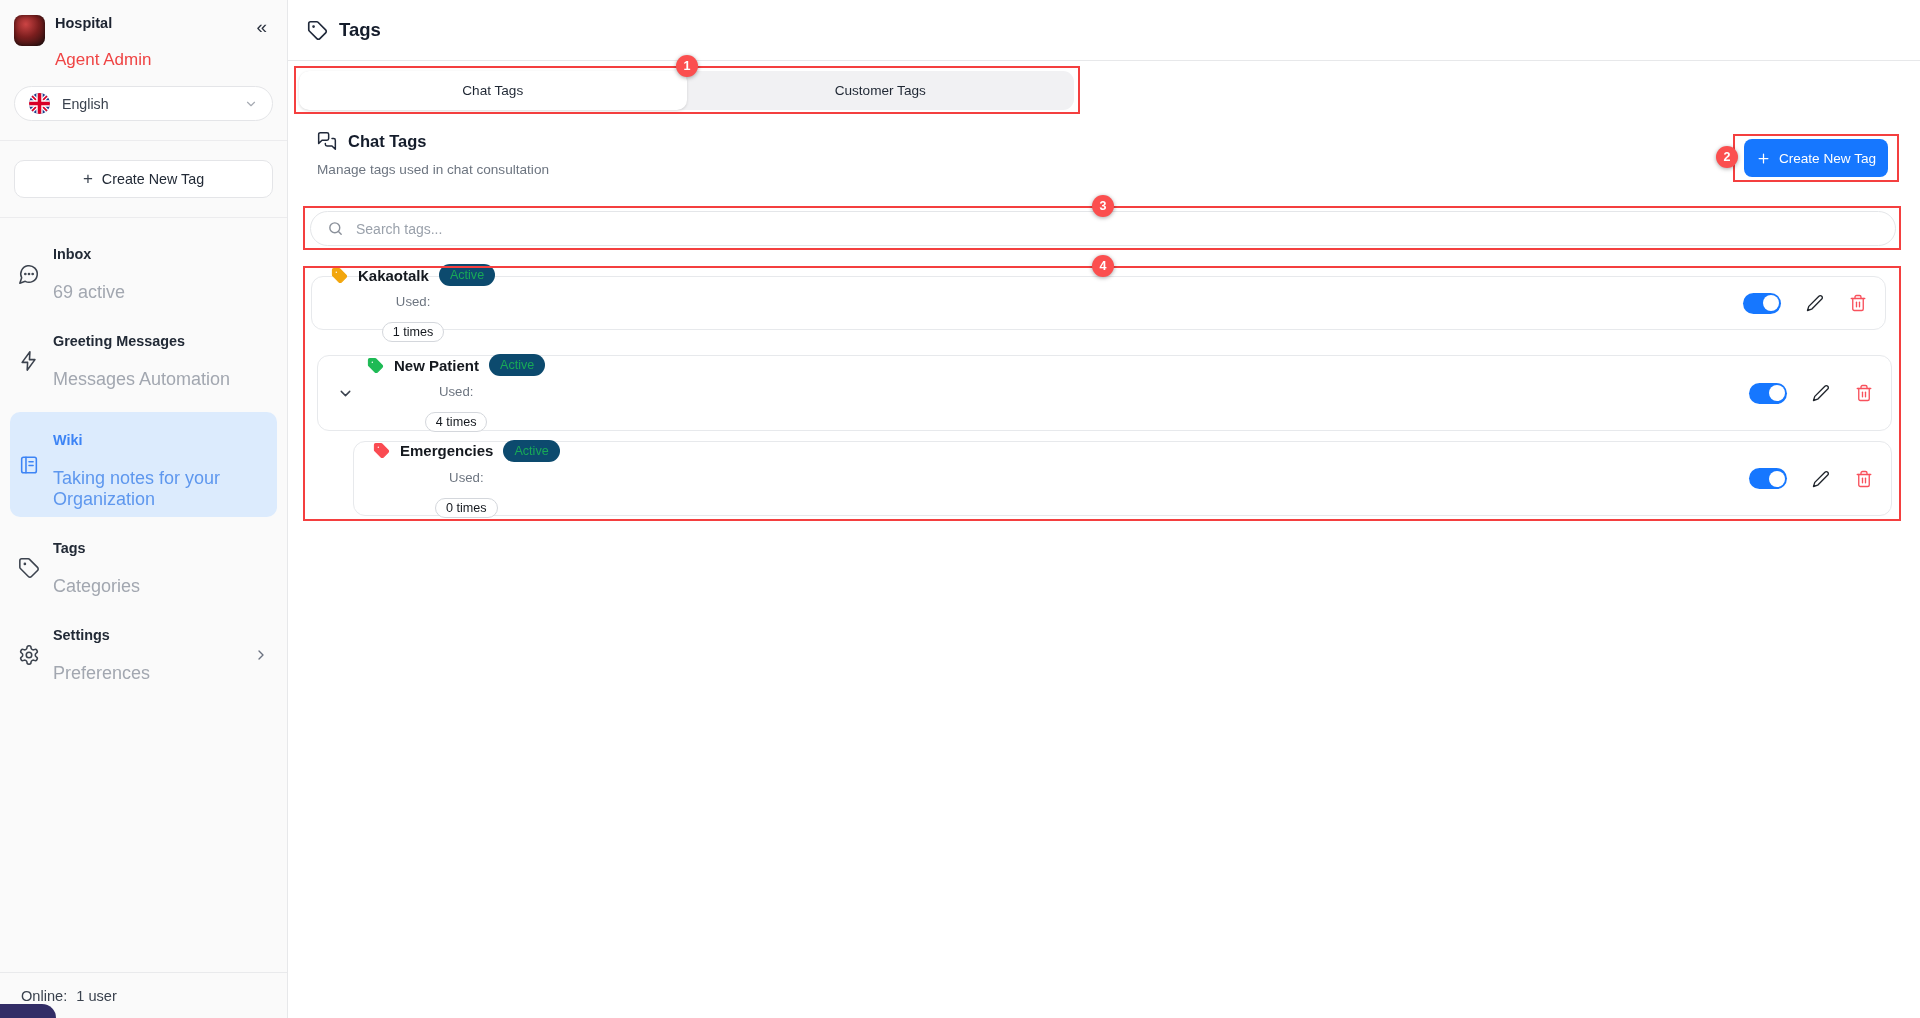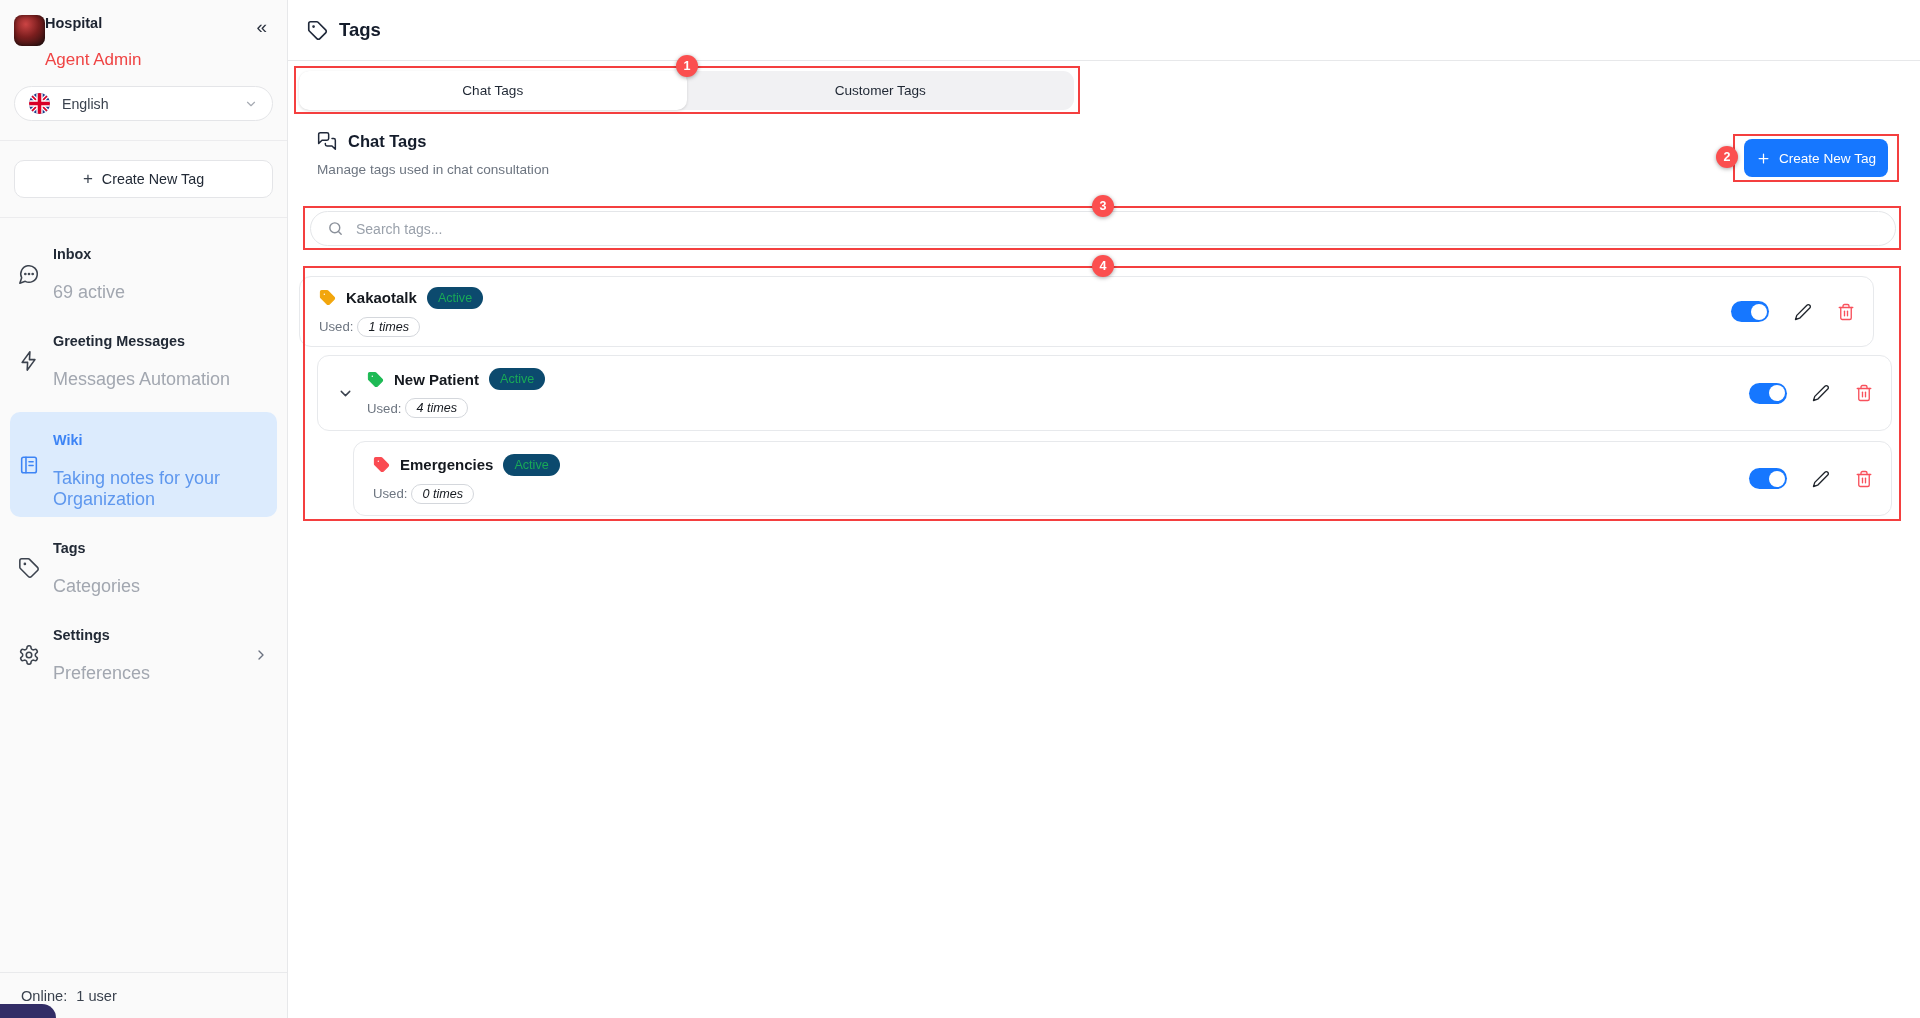--- a/index.html
+++ b/index.html
@@ -2,21 +2,21 @@
 <html><head>
 <meta charset="utf-8">
 <style>
   * { margin:0; padding:0; box-sizing:border-box; }
   html,body { width:1920px; height:1018px; overflow:hidden; }
   body { font-family:"Liberation Sans","DejaVu Sans",sans-serif; background:#fff; display:flex; color:#212733; }
   svg { display:block; }
 
   
   .sidebar { width:288px; min-width:288px; height:100%; background:#fafafa; border-right:1px solid #e7e8ea; position:relative; }
-  .sb-head { padding:15px 14px 0 14px; display:flex; align-items:flex-start; }
+  .sb-head { padding:15px 14px 0 14px; display:flex; align-items:flex-start; gap:10px; }
   .avatar { width:31px; height:31px; border-radius:8px; background:radial-gradient(circle at 38% 30%, #c44, #7b1e1e 45%, #23100f 95%); box-shadow:inset 0 0 4px rgba(0,0,0,.5); flex:none; }
   .org-name { font-size:14.5px; font-weight:700; color:#1c2330; line-height:17px; }
   .org-role { font-size:17px; color:#ef4444; margin-top:18px; }
   .collapse-btn { margin-left:auto; font-size:19px; color:#2c3340; cursor:pointer; line-height:20px; padding:2px 6px; }
   .lang-pill { margin:16px 14px 0 14px; height:35px; border:1px solid #e4e5e8; background:#fff; border-radius:18px; display:flex; align-items:center; padding:0 14px; cursor:pointer; }
   .lang-label { font-size:14.2px; color:#3a424e; margin-left:12px; }
   .lang-chevron { margin-left:auto; color:#a6abb3; }
   .sb-divider { height:1px; background:#ececee; margin-top:19px; }
   .sb-create { margin:19px 14px 0 14px; height:38px; border:1px solid #e4e5e8; background:#fff; border-radius:10px; display:flex; align-items:center; justify-content:center; gap:9px; font-size:14.3px; color:#222a36; cursor:pointer; }
   .plus-glyph { font-size:17px; color:#3a424e; font-weight:400; }
@@ -49,31 +49,31 @@
   .section-title { font-size:16.5px; font-weight:700; color:#141c2b; }
   .section-sub { font-size:13.6px; color:#6d7580; margin-top:11px; }
   .create-btn { position:absolute; left:1456px; top:139px; width:144px; height:38px; background:#1677ff; border-radius:8px; display:flex; align-items:center; justify-content:center; gap:8px; color:#fff; font-size:13.6px; cursor:pointer; }
 
   .search-wrap { position:absolute; left:22px; top:211px; width:1586px; height:35px; }
   .search-input { width:100%; height:100%; border:1px solid #e4e6e9; border-radius:18px; background:#fff; padding:0 16px 0 45px; font-size:14px; color:#1f2733; font-family:inherit; outline:none; }
   .search-input::placeholder { color:#9aa1ab; }
   .search-icon { position:absolute; left:17px; top:9px; color:#8a909a; }
 
   .tag-card { position:absolute; background:#fff; border:1px solid #e7e9ec; border-radius:12px; display:flex; align-items:center; padding:0 18px 0 19px; }
-  .card-1 { left:11px; top:276px; width:1575px; height:71px; }
+  .card-1 { left:23px; top:276px; width:1575px; height:54px; }
   .card-2 { left:29px; top:355px; width:1575px; height:76px; }
   .card-3 { left:65px; top:441px; width:1539px; height:75px; }
   .expander { color:#3a424e; margin-right:13px; cursor:pointer; display:flex; align-items:center; }
   .row-info { display:flex; flex-direction:column; gap:8px; }
   .row-title { display:flex; align-items:center; gap:10px; }
   .tag-name { font-size:15px; font-weight:700; color:#15191f; }
   .status-badge { background:#0c4a6e; color:#18a957; font-size:12.6px; font-weight:500; padding:4px 11px; border-radius:999px; }
-  .row-used { display:flex; align-items:center; gap:4px; }
+  .row-used { display:flex; align-items:center; gap:13px;flex-direction:column; }
   .used-label { font-size:13.2px; color:#6d7580; }
-  .count-chip { border:1px solid #d4d7dc; border-radius:999px; padding:2px 10px; font-size:12.6px; color:#15191f; background:#fff;font-style:italic; }
+  .count-chip { border:1px solid #d4d7dc; border-radius:999px; padding:2px 10px; font-size:12.6px; color:#15191f; background:#fff; }
   .row-actions { margin-left:auto; display:flex; align-items:center; gap:25px; }
   .toggle { width:38px; height:21px; border-radius:999px; background:#1677ff; position:relative; cursor:pointer; flex:none; }
   .toggle-knob { position:absolute; right:2.5px; top:2.5px; width:16px; height:16px; border-radius:50%; background:#fff; }
   .icon-btn { cursor:pointer; display:flex; align-items:center; }
   .edit-color { color:#20252c; }
   .danger { color:#f8515c; }
   .tagicon-0 { color:#f2a60d; }
   .tagicon-1 { color:#1eba55; }
   .tagicon-2 { color:#fa4b52; }
 

